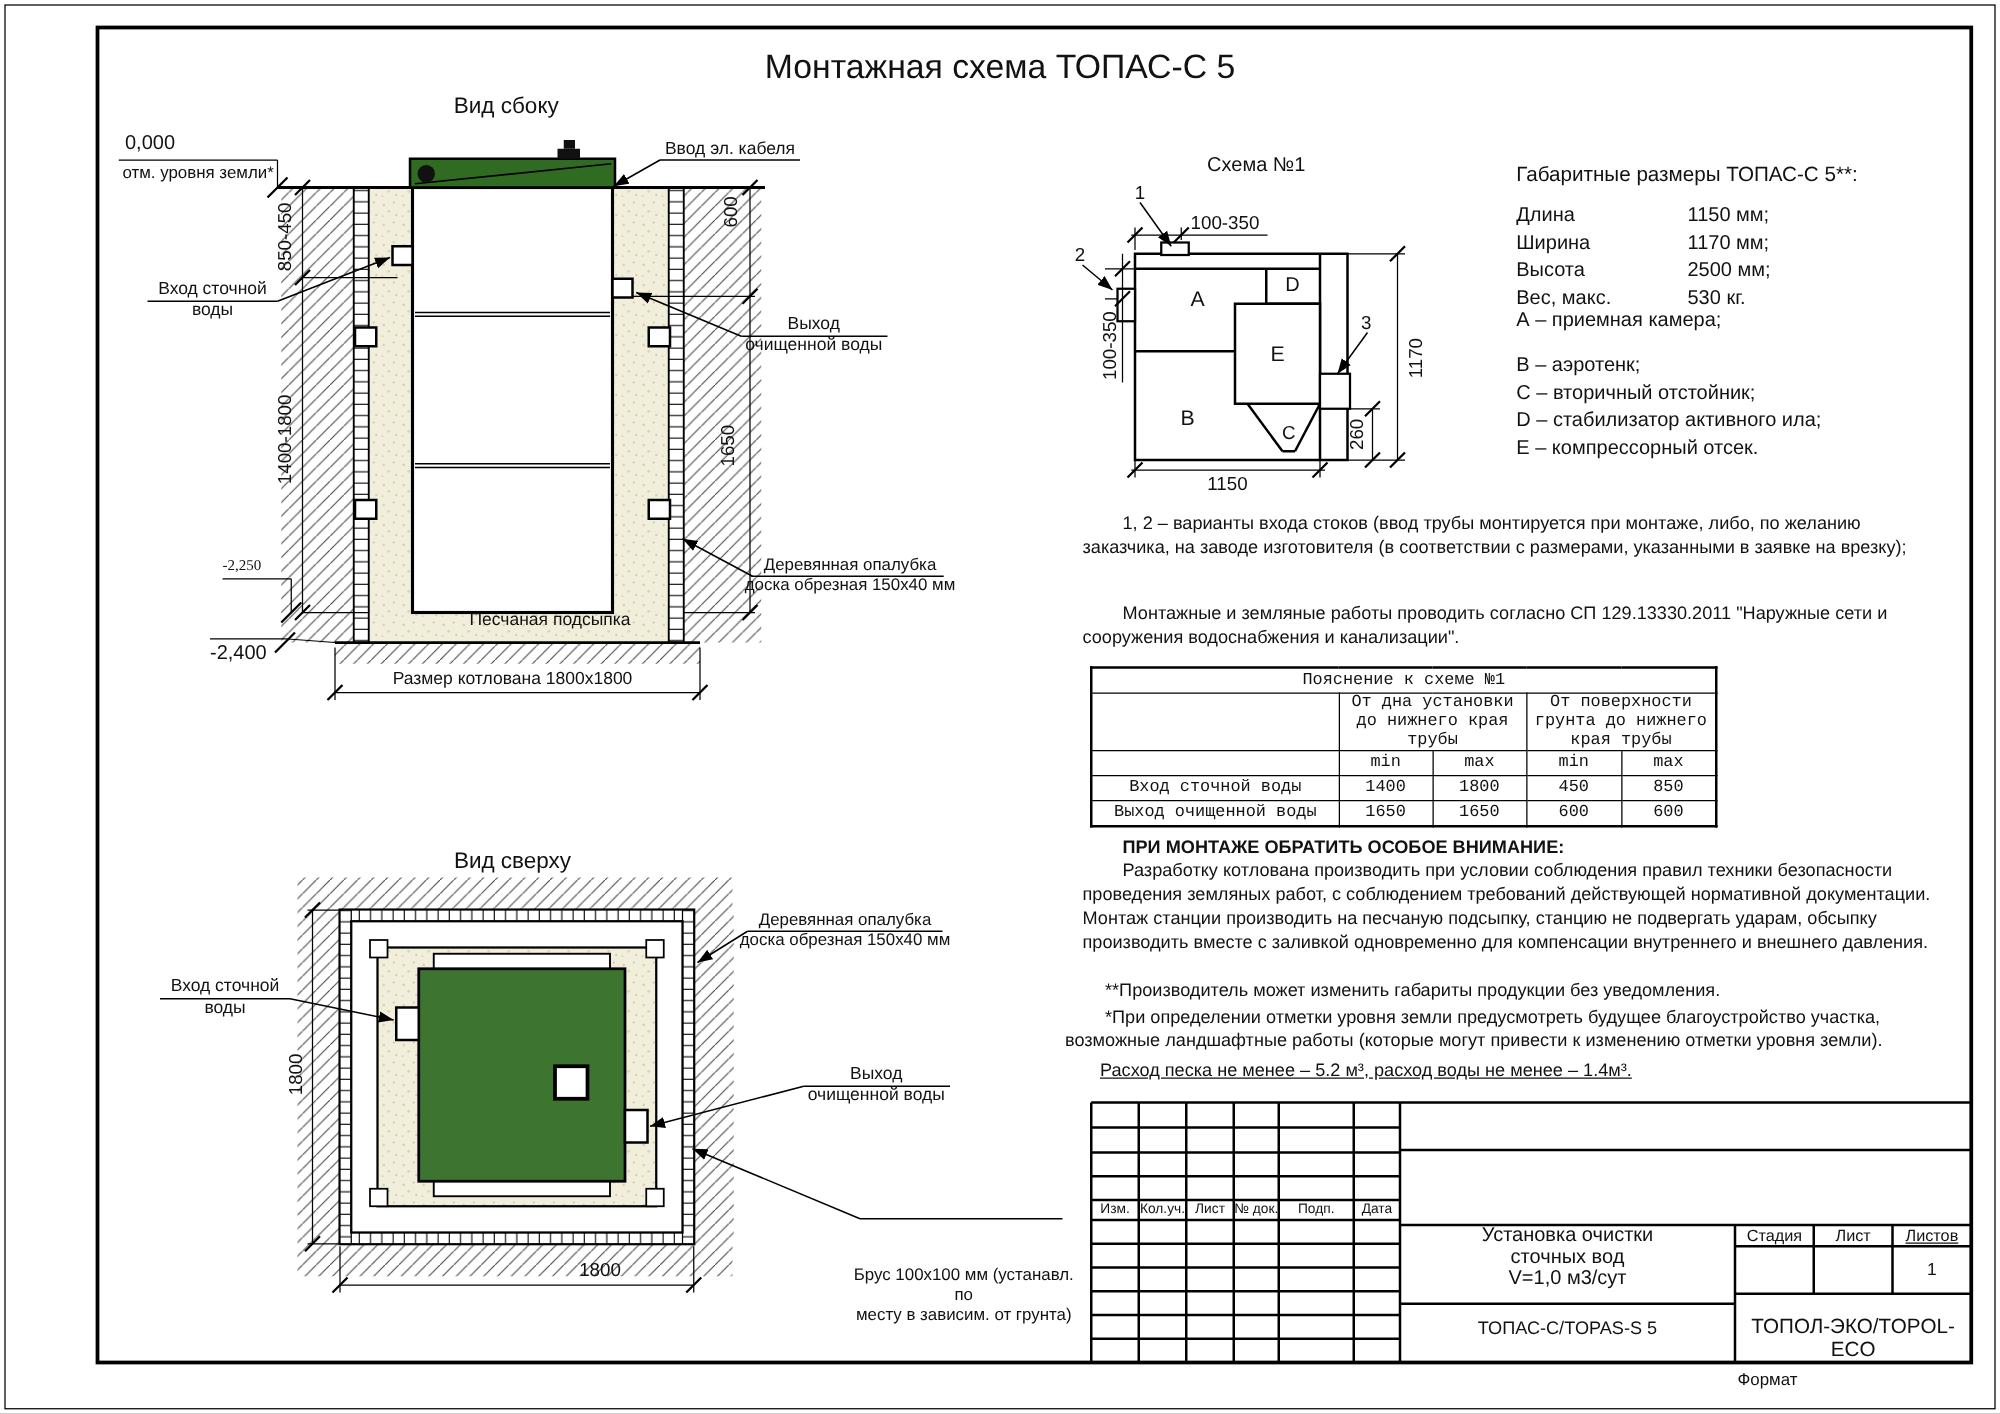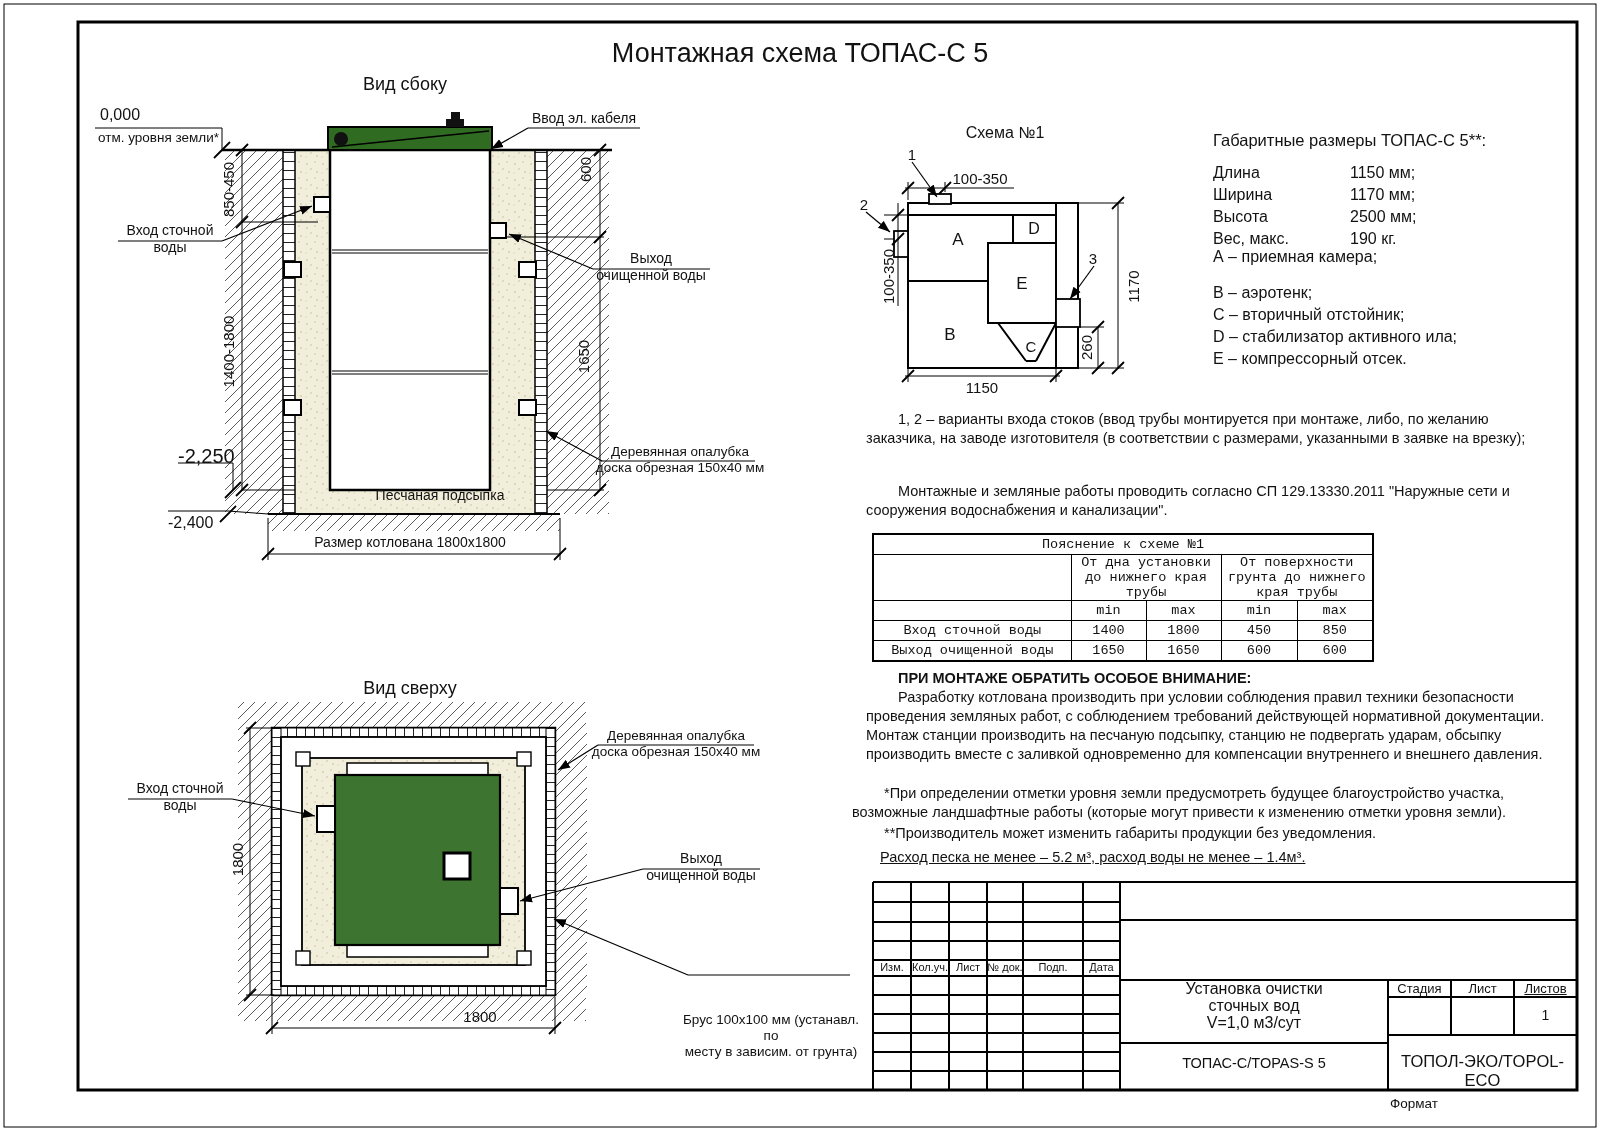--- a/index.html
+++ b/index.html
@@ -148,21 +148,21 @@
 <div class="lbl c" style="left:330px;top:74px;width:150px;font-size:18px;">Вид сбоку</div>
 <div class="lbl" style="left:100px;top:106px;font-size:16px;">0,000</div>
 <div class="lbl" style="left:98px;top:130px;font-size:13.5px;">отм. уровня земли*</div>
 <div class="lbl c" style="left:528px;top:110px;width:112px;font-size:14px;">Ввод эл. кабеля</div>
 <div class="lbl c" style="left:118px;top:222px;width:104px;font-size:14px;">Вход сточной воды</div>
 <div class="lbl c" style="left:592px;top:250px;width:118px;font-size:14px;">Выход очищенной воды</div>
 <div class="lbl c" style="left:594px;top:444px;width:172px;font-size:13.5px;">Деревянная опалубка
 доска обрезная 150х40 мм</div>
 <div class="lbl c" style="left:350px;top:487px;width:180px;font-size:14px;">Песчаная подсыпка</div>
 <div class="lbl c" style="left:295px;top:534px;width:230px;font-size:14px;">Размер котлована 1800х1800</div>
-<div class="lbl" style="left:178px;top:445px;font-size:20px;">-2,250</div>
+<div class="lbl" style="left:178px;top:445px;font-size:12px;font-family:Liberation Serif, serif;">-2,250</div>
 <div class="lbl" style="left:168px;top:514px;font-size:16px;">-2,400</div>
 <div class="vlbl" style="left:183px;top:182px;font-size:15px;">850-450</div>
 <div class="vlbl" style="left:183px;top:344px;font-size:15px;">1400-1800</div>
 <div class="vlbl" style="left:540px;top:162px;font-size:15px;">600</div>
 <div class="vlbl" style="left:538px;top:349px;font-size:15px;">1650</div>
 
 <div class="lbl c" style="left:335px;top:678px;width:150px;font-size:18px;">Вид сверху</div>
 <div class="lbl c" style="left:128px;top:780px;width:104px;font-size:14px;">Вход сточной воды</div>
 <div class="lbl c" style="left:642px;top:850px;width:118px;font-size:14px;">Выход очищенной воды</div>
 <div class="lbl c" style="left:590px;top:728px;width:172px;font-size:13.5px;">Деревянная опалубка
@@ -188,40 +188,40 @@
 <div class="lbl c" style="left:942px;top:379px;width:80px;font-size:15px;">1150</div>
 
 <div class="lbl" style="left:1213px;top:131px;font-size:16.5px;">Габаритные размеры ТОПАС-С 5**:</div>
 <div class="lbl" style="left:1213px;top:164px;font-size:16px;">Длина</div>
 <div class="lbl" style="left:1350px;top:164px;font-size:16px;">1150 мм;</div>
 <div class="lbl" style="left:1213px;top:186px;font-size:16px;">Ширина</div>
 <div class="lbl" style="left:1350px;top:186px;font-size:16px;">1170 мм;</div>
 <div class="lbl" style="left:1213px;top:208px;font-size:16px;">Высота</div>
 <div class="lbl" style="left:1350px;top:208px;font-size:16px;">2500 мм;</div>
 <div class="lbl" style="left:1213px;top:230px;font-size:16px;">Вес, макс.</div>
-<div class="lbl" style="left:1350px;top:230px;font-size:16px;">190 кг.</div>
+<div class="lbl" style="left:1350px;top:230px;font-size:16px;">530 кг.</div>
 <div class="lbl" style="left:1213px;top:248px;font-size:16px;">А – приемная камера;</div>
 <div class="lbl" style="left:1213px;top:284px;font-size:16px;">В – аэротенк;</div>
 <div class="lbl" style="left:1213px;top:306px;font-size:16px;">С – вторичный отстойник;</div>
 <div class="lbl" style="left:1213px;top:328px;font-size:16px;">D – стабилизатор активного ила;</div>
 <div class="lbl" style="left:1213px;top:350px;font-size:16px;">Е – компрессорный отсек.</div>
 
 <div class="para" style="left:866px;top:410px;width:694px;font-size:14.5px;">
   <p>1, 2 – варианты входа  стоков (ввод трубы монтируется при монтаже, либо, по желанию заказчика, на заводе изготовителя (в соответствии с размерами, указанными в заявке на врезку);</p>
 </div>
 <div class="para" style="left:866px;top:482px;width:694px;font-size:14.5px;">
   <p>Монтажные и земляные работы проводить согласно СП 129.13330.2011 "Наружные сети и сооружения водоснабжения и канализации".</p>
 </div>
 <div class="lbl b" style="left:898px;top:670px;font-size:14.5px;">ПРИ МОНТАЖЕ ОБРАТИТЬ ОСОБОЕ ВНИМАНИЕ:</div>
 <div class="para" style="left:866px;top:688px;width:700px;font-size:14.5px;">
   <p>Разработку котлована производить при условии соблюдения правил техники безопасности проведения земляных работ, с соблюдением требований действующей нормативной документации. Монтаж станции производить на песчаную подсыпку, станцию не подвергать ударам, обсыпку производить вместе с заливкой одновременно для компенсации внутреннего и внешнего давления.</p>
 </div>
 <div class="para" style="left:852px;top:784px;width:708px;font-size:14.5px;">
+  <p>**Производитель может изменить габариты продукции без уведомления.</p>
   <p>*При определении отметки уровня земли предусмотреть будущее благоустройство участка, возможные ландшафтные работы (которые могут привести к изменению отметки уровня земли).</p>
-  <p>**Производитель может изменить габариты продукции без уведомления.</p>
 </div>
 <div class="lbl u" style="left:880px;top:849px;font-size:14.5px;">Расход песка не менее – 5.2 м³, расход воды не менее – 1.4м³.</div>
 
 <table class="exp-table">
   <colgroup>
         <col style="width:198px">
         <col style="width:75px">
         <col style="width:75px">
         <col style="width:76px">
         <col style="width:76px">

